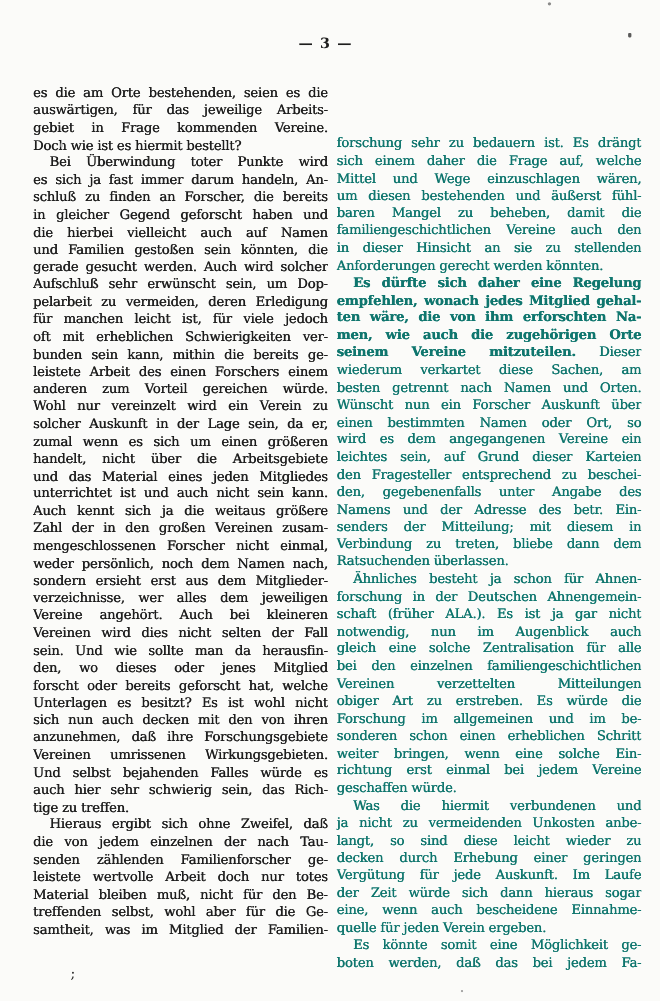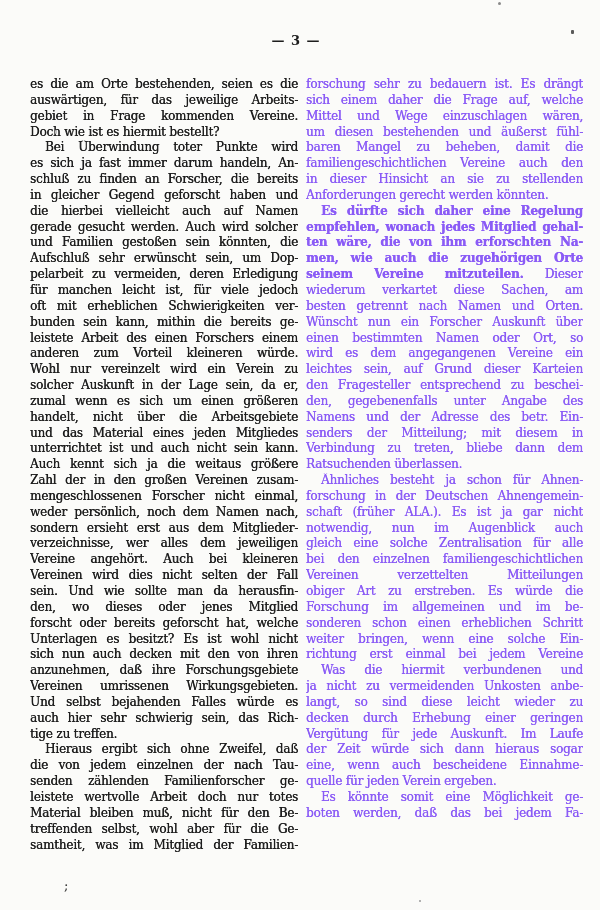--- a/index.html
+++ b/index.html
@@ -80,29 +80,29 @@
   <div class="col col-left" style="color: rgb(30, 30, 30);">
       <div class="line">es die am Orte bestehenden, seien es die</div>
       <div class="line">auswärtigen, für das jeweilige Arbeits-</div>
       <div class="line">gebiet in Frage kommenden Vereine.</div>
       <div class="line para-end">Doch wie ist es hiermit bestellt?</div>
       <div class="line indent">Bei Überwindung toter Punkte wird</div>
       <div class="line">es sich ja fast immer darum handeln, An-</div>
       <div class="line">schluß zu finden an Forscher, die bereits</div>
       <div class="line">in gleicher Gegend geforscht haben und</div>
       <div class="line">die hierbei vielleicht auch auf Namen</div>
+      <div class="line">und Familien gestoßen sein könnten, die</div>
       <div class="line">gerade gesucht werden. Auch wird solcher</div>
-      <div class="line">und Familien gestoßen sein könnten, die</div>
       <div class="line">Aufschluß sehr erwünscht sein, um Dop-</div>
       <div class="line">pelarbeit zu vermeiden, deren Erledigung</div>
       <div class="line">für manchen leicht ist, für viele jedoch</div>
       <div class="line">oft mit erheblichen Schwierigkeiten ver-</div>
       <div class="line">bunden sein kann, mithin die bereits ge-</div>
       <div class="line">leistete Arbeit des einen Forschers einem</div>
-      <div class="line">anderen zum Vorteil kleineren würde.</div>
+      <div class="line">anderen zum Vorteil gereichen würde.</div>
       <div class="line">Wohl nur vereinzelt wird ein Verein zu</div>
       <div class="line">solcher Auskunft in der Lage sein, da er,</div>
       <div class="line">zumal wenn es sich um einen größeren</div>
       <div class="line">handelt, nicht über die Arbeitsgebiete</div>
       <div class="line">und das Material eines jeden Mitgliedes</div>
       <div class="line">unterrichtet ist und auch nicht sein kann.</div>
       <div class="line">Auch kennt sich ja die weitaus größere</div>
       <div class="line">Zahl der in den großen Vereinen zusam-</div>
       <div class="line">mengeschlossenen Forscher nicht einmal,</div>
       <div class="line">weder persönlich, noch dem Namen nach,</div>
@@ -122,21 +122,21 @@
       <div class="line para-end">tige zu treffen.</div>
       <div class="line indent">Hieraus ergibt sich ohne Zweifel, daß</div>
       <div class="line">die von jedem einzelnen der nach Tau-</div>
       <div class="line">senden zählenden Familienforscher ge-</div>
       <div class="line">leistete wertvolle Arbeit doch nur totes</div>
       <div class="line">Material bleiben muß, nicht für den Be-</div>
       <div class="line">treffenden selbst, wohl aber für die Ge-</div>
       <div class="line">samtheit, was im Mitglied der Familien-</div>
     </div>
 
-  <div class="col col-right" style="color: #8b5cf6;">
+  <div class="col col-right" style="color: #0f766e; margin-top: 46px;">
       <div class="line">forschung sehr zu bedauern ist. Es drängt</div>
       <div class="line">sich einem daher die Frage auf, welche</div>
       <div class="line">Mittel und Wege einzuschlagen wären,</div>
       <div class="line">um diesen bestehenden und äußerst fühl-</div>
       <div class="line">baren Mangel zu beheben, damit die</div>
       <div class="line">familiengeschichtlichen Vereine auch den</div>
       <div class="line">in dieser Hinsicht an sie zu stellenden</div>
       <div class="line para-end">Anforderungen gerecht werden könnten.</div>
       <div class="line indent bold">Es dürfte sich daher eine Regelung</div>
       <div class="line bold">empfehlen, wonach jedes Mitglied gehal-</div>
@@ -160,20 +160,21 @@
       <div class="line">schaft (früher ALA.). Es ist ja gar nicht</div>
       <div class="line">notwendig, nun im Augenblick auch</div>
       <div class="line">gleich eine solche Zentralisation für alle</div>
       <div class="line">bei den einzelnen familiengeschichtlichen</div>
       <div class="line">Vereinen verzettelten Mitteilungen</div>
       <div class="line">obiger Art zu erstreben. Es würde die</div>
       <div class="line">Forschung im allgemeinen und im be-</div>
       <div class="line">sonderen schon einen erheblichen Schritt</div>
       <div class="line">weiter bringen, wenn eine solche Ein-</div>
       <div class="line">richtung erst einmal bei jedem Vereine</div>
+      <div class="line para-end">geschaffen würde.</div>
       <div class="line indent">Was die hiermit verbundenen und</div>
       <div class="line">ja nicht zu vermeidenden Unkosten anbe-</div>
       <div class="line">langt, so sind diese leicht wieder zu</div>
       <div class="line">decken durch Erhebung einer geringen</div>
       <div class="line">Vergütung für jede Auskunft. Im Laufe</div>
       <div class="line">der Zeit würde sich dann hieraus sogar</div>
       <div class="line">eine, wenn auch bescheidene Einnahme-</div>
       <div class="line para-end">quelle für jeden Verein ergeben.</div>
       <div class="line indent">Es könnte somit eine Möglichkeit ge-</div>
       <div class="line">boten werden, daß das bei jedem Fa-</div>

